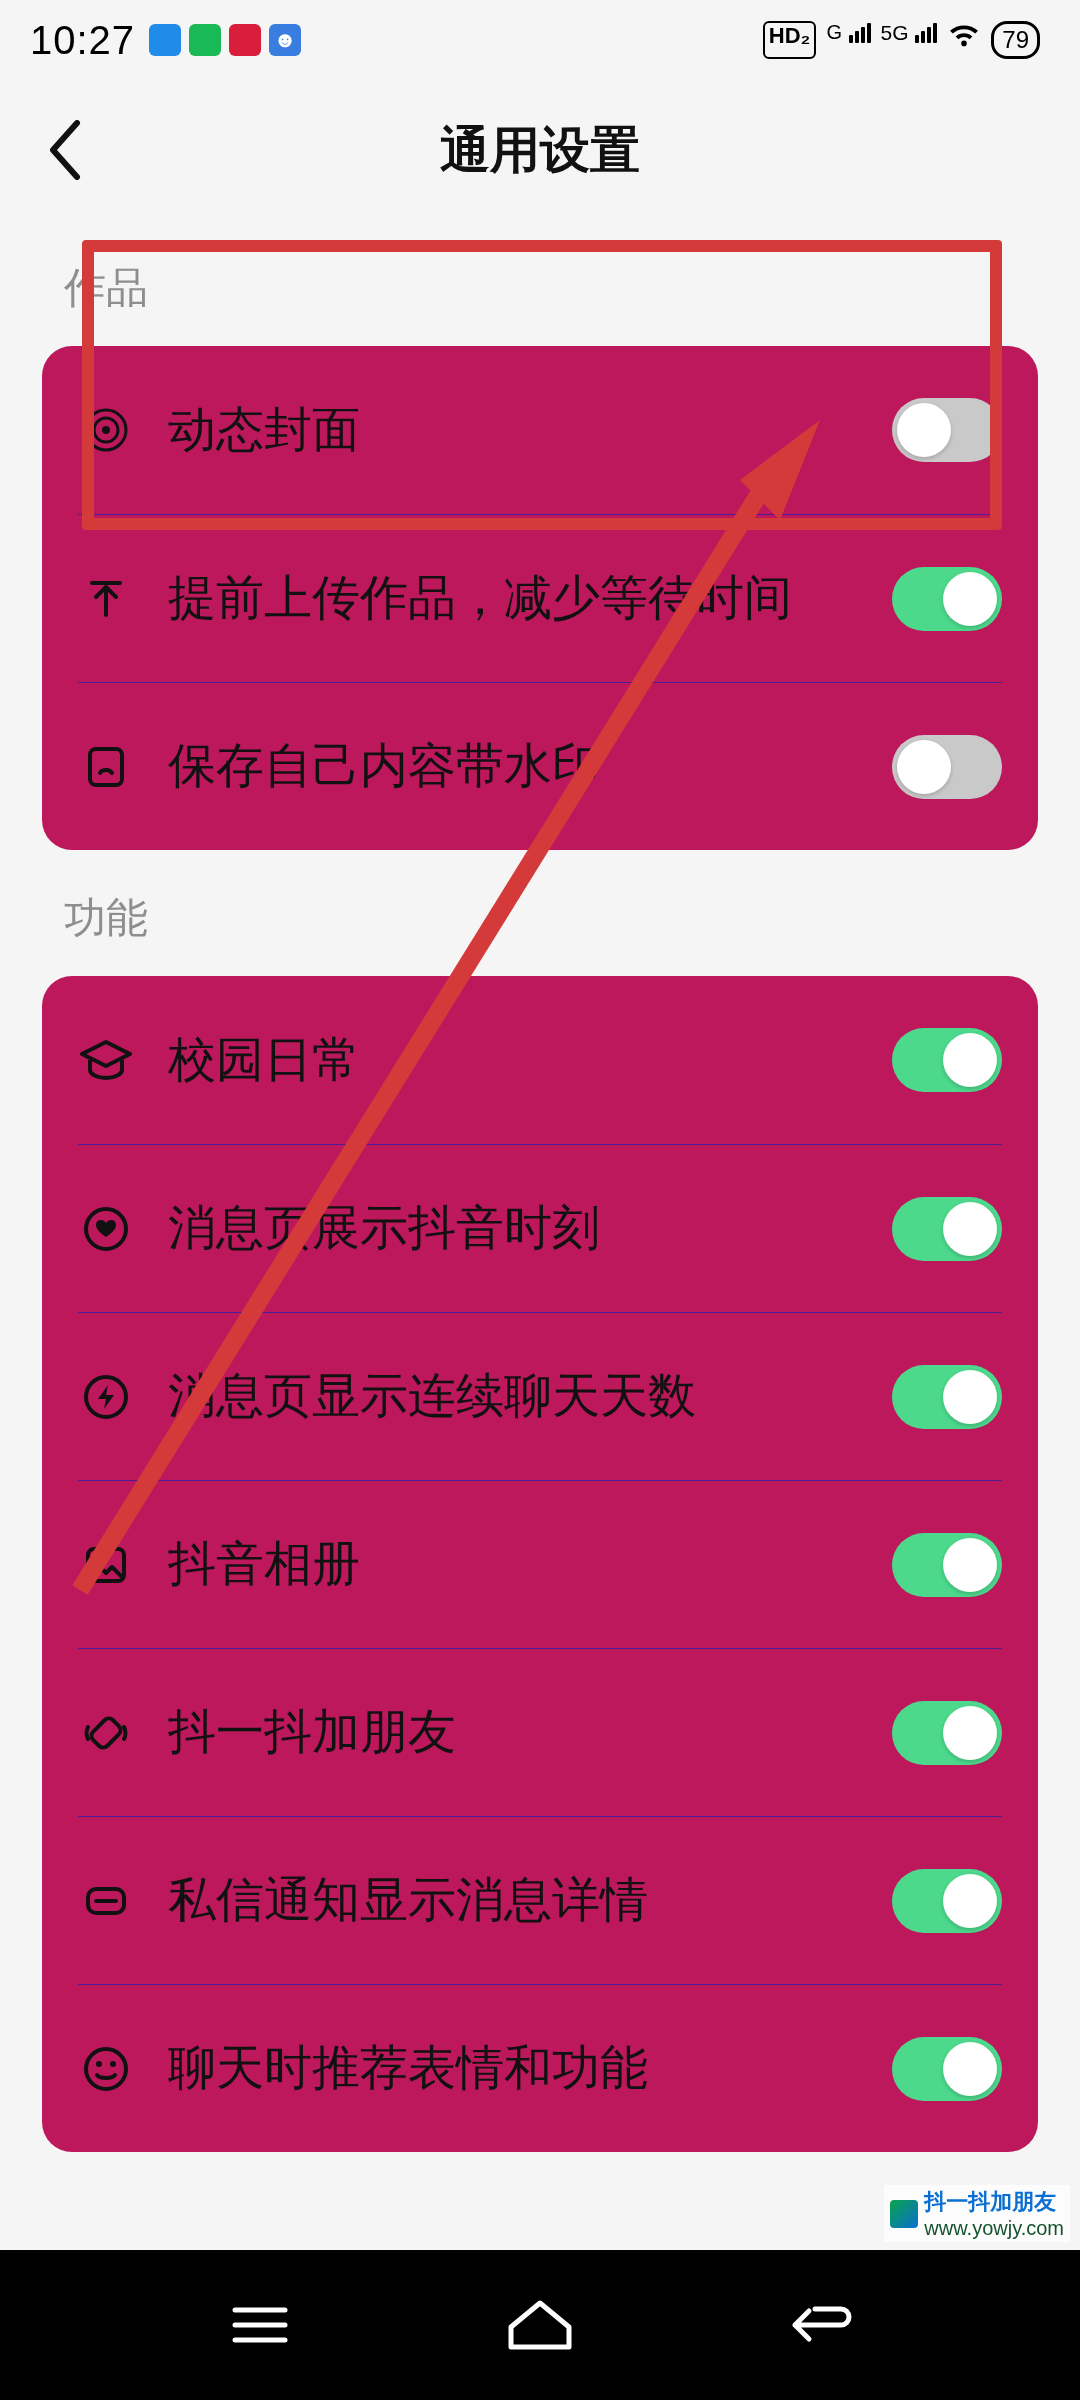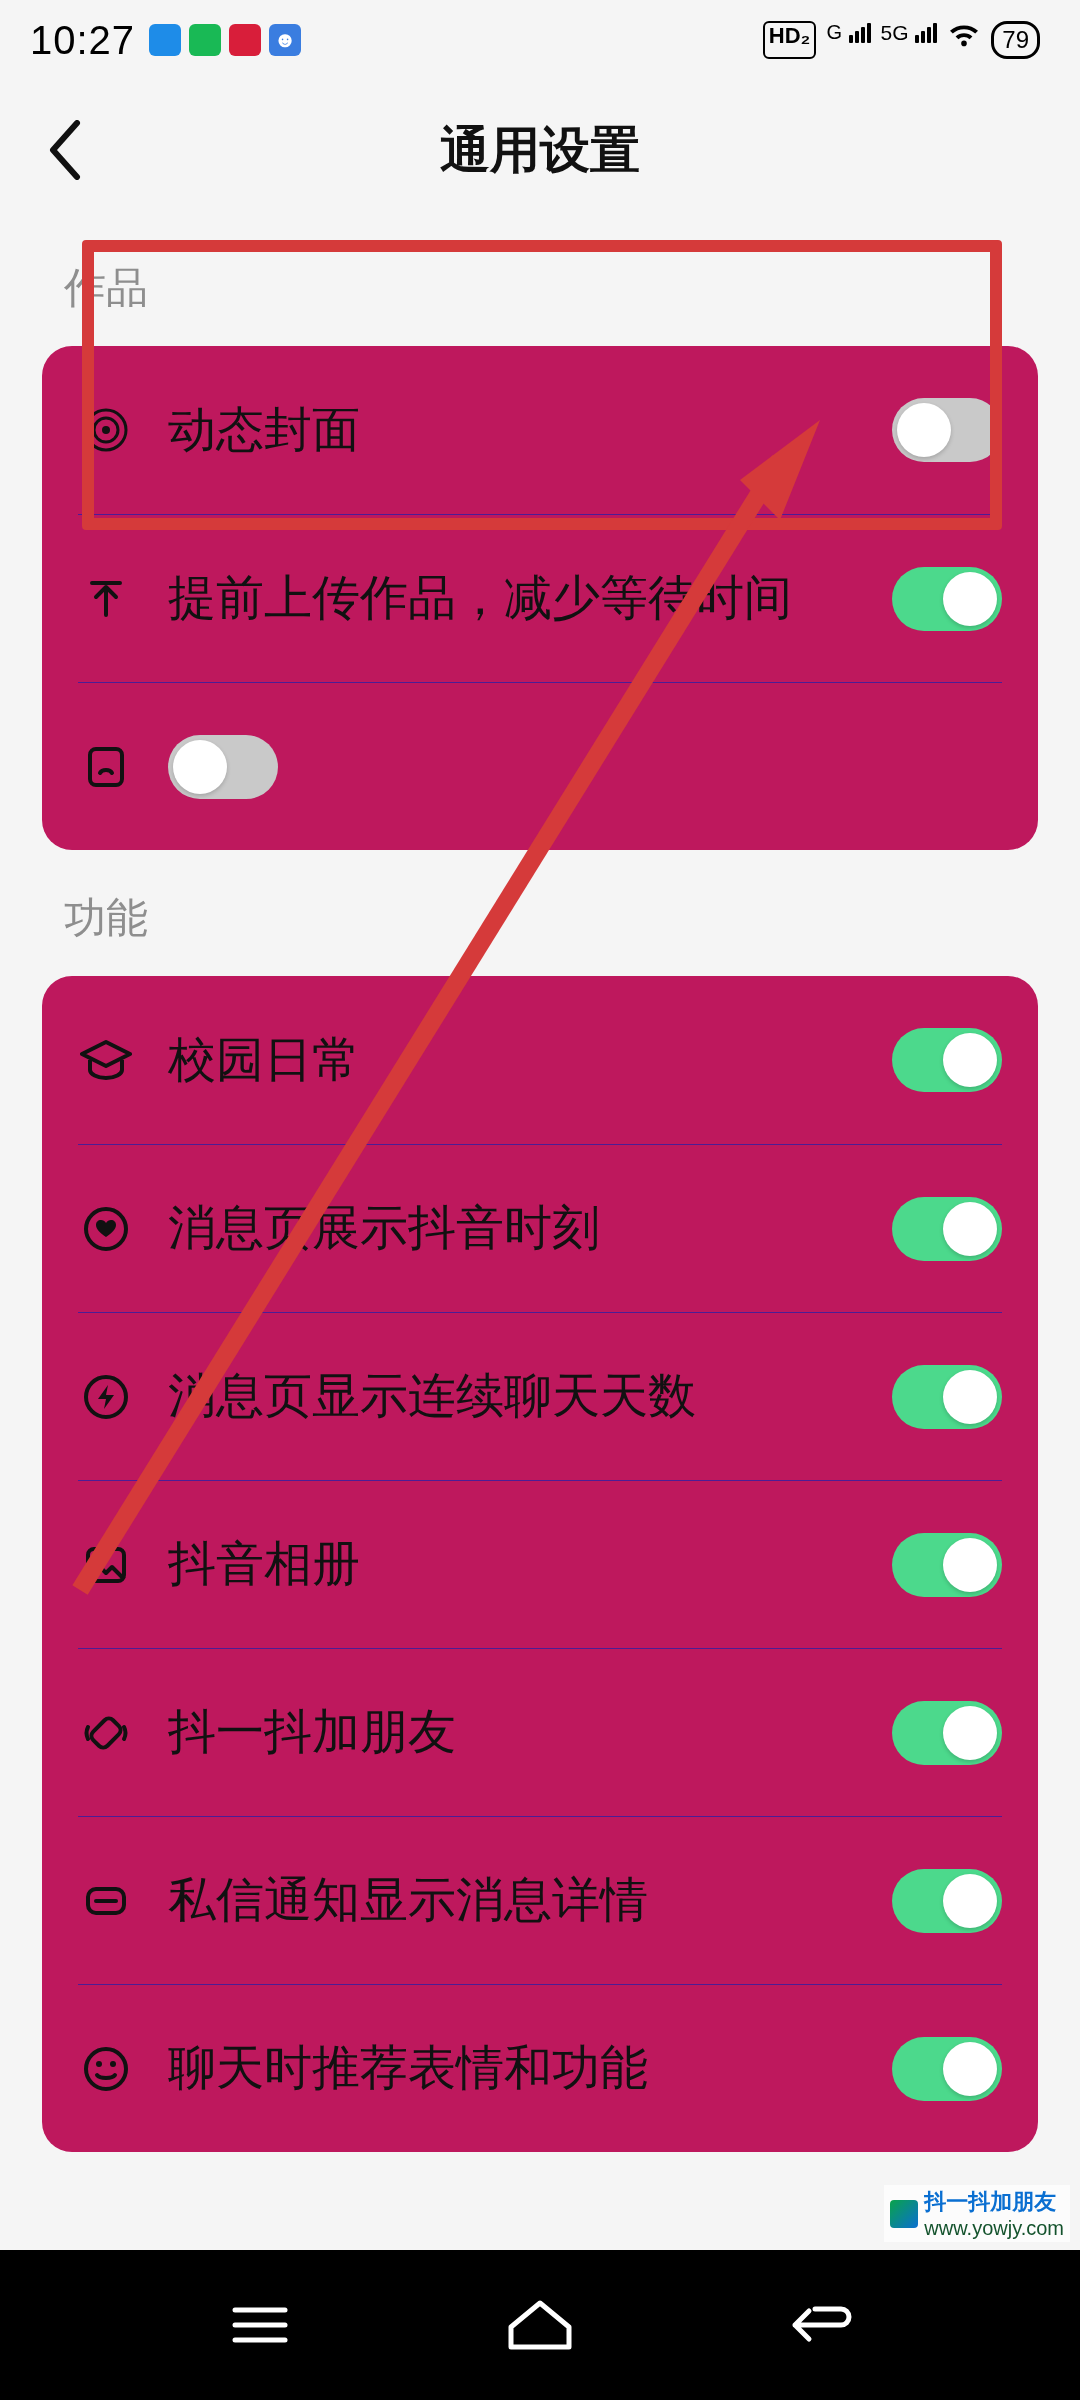--- a/index.html
+++ b/index.html
@@ -275,20 +275,21 @@
         </span>
     </div>
 
     <div class="row">
       <span class="row-icon">
         <svg width="48" height="48" viewBox="0 0 48 48">
             <rect x="8" y="6" width="32" height="36" rx="6" stroke="#111" stroke-width="4" fill="none"></rect>
             <path d="M18 30c2-4 10-4 12 0" stroke="#111" stroke-width="4" fill="none" stroke-linecap="round"></path>
           </svg>
       </span>
+      <span class="row-label">保存自己内容带水印</span>
       <span class="toggle off">
           <span class="knob"></span>
         </span>
     </div>
   </div>
 
   <div class="section-label">功能</div>
   <div class="card">
 
     <div class="row">

